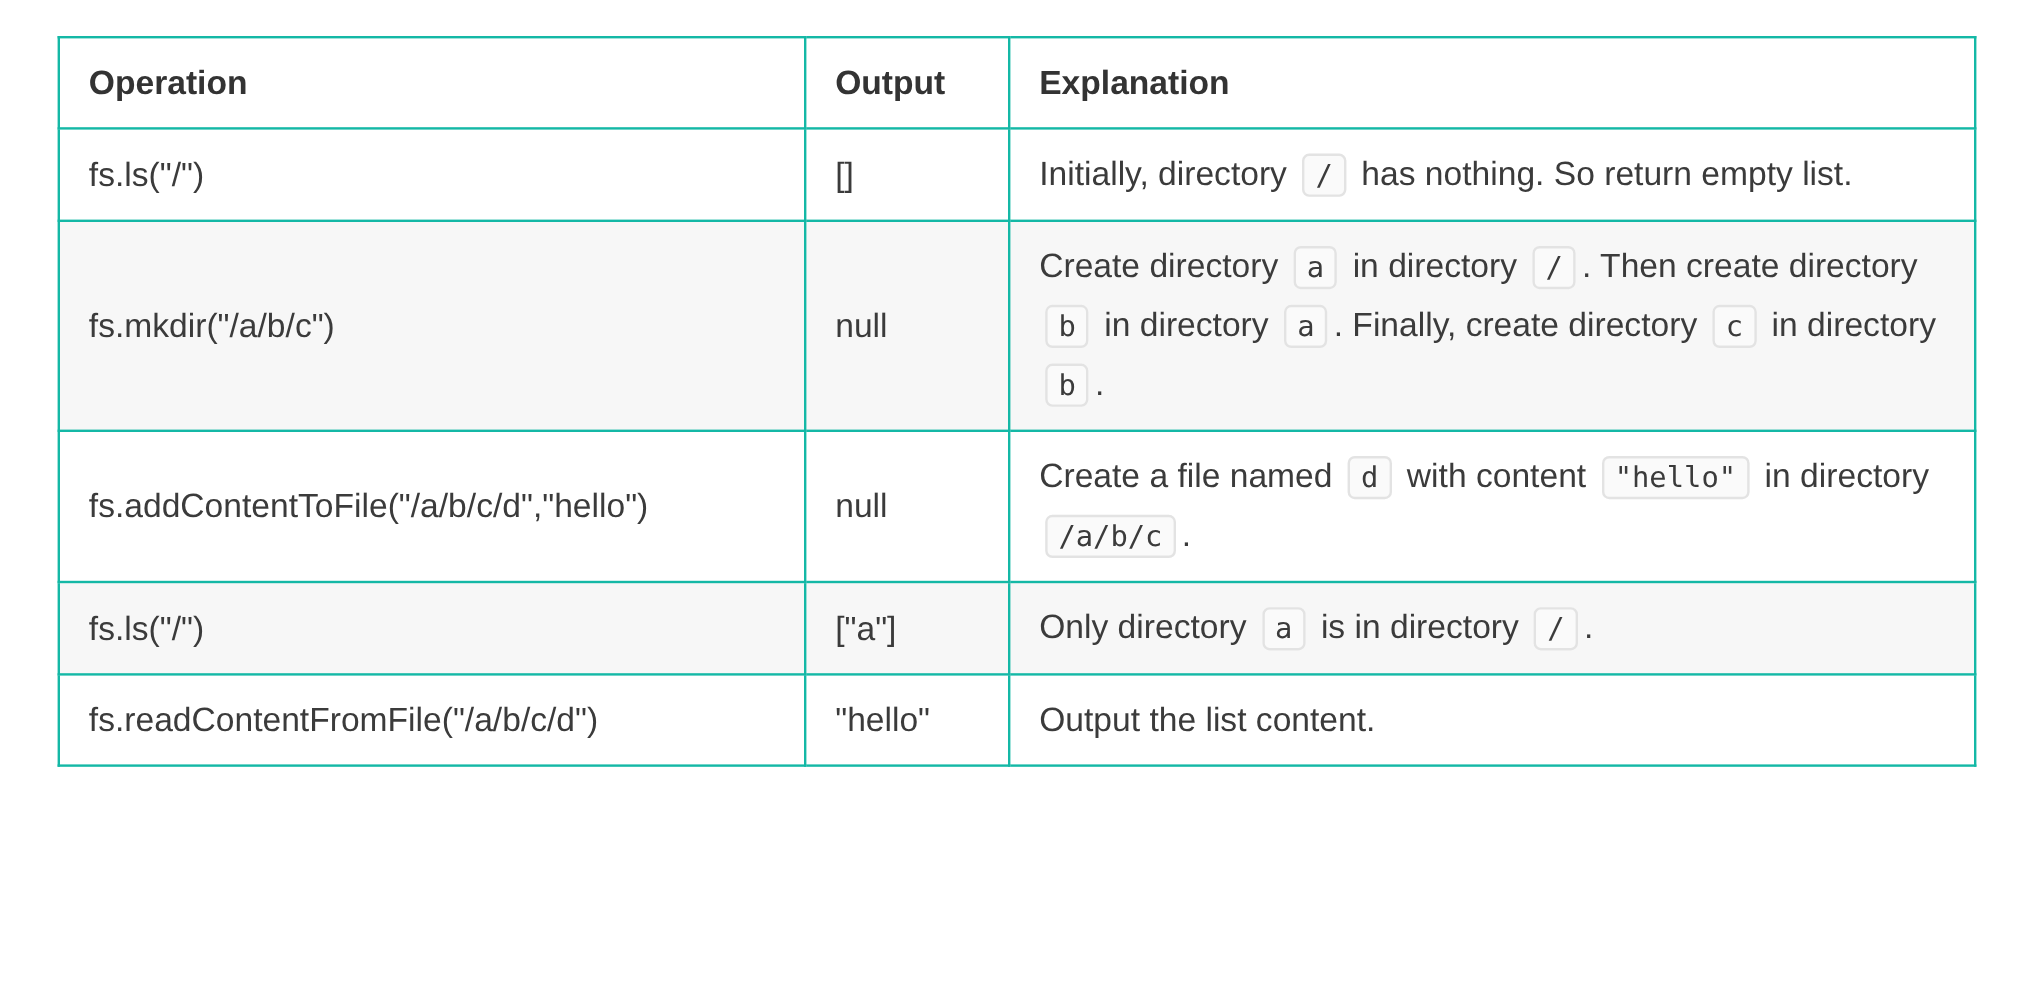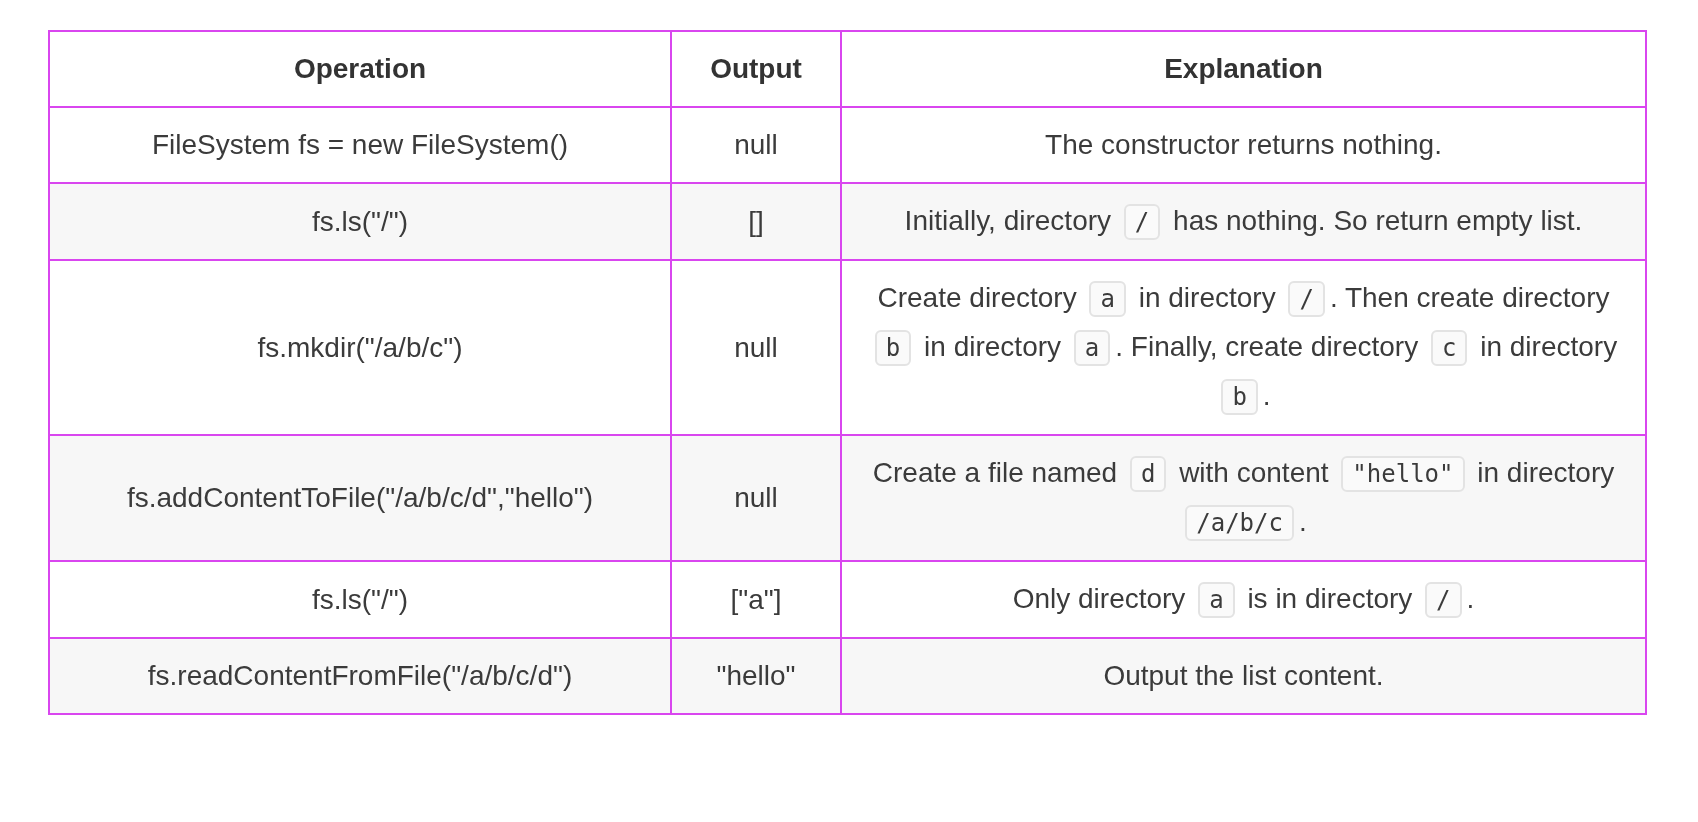--- a/index.html
+++ b/index.html
@@ -20,23 +20,23 @@
     border-collapse: collapse;
     table-layout: fixed;
     font-size: 28px;
     color: #3b3b3b;
   }
   col.c-operation   { width: 622px; }
   col.c-output      { width: 170px; }
   col.c-explanation { width: auto;  }
   .example-table th,
   .example-table td {
-    border: 2px solid #d946ef;
+    border: 2px solid #14b8a6;
     padding: 13px 24px;
-    text-align: center;
+    text-align: left;
     vertical-align: middle;
     line-height: 48px;
     overflow-wrap: break-word;
   }
   .example-table th {
     font-weight: 700;
     color: #333333;
   }
   .example-table tbody tr:nth-child(even) td {
     background: #f7f7f7;
@@ -68,25 +68,20 @@
     </colgroup>
     <thead>
       <tr>
         <th>Operation</th>
         <th>Output</th>
         <th>Explanation</th>
       </tr>
     </thead>
     <tbody>
         <tr>
-          <td>FileSystem fs = new FileSystem()</td>
-          <td>null</td>
-          <td>The constructor returns nothing.</td>
-        </tr>
-        <tr>
           <td>fs.ls("/")</td>
           <td>[]</td>
           <td>Initially, directory <code class="inline-code">/</code> has nothing. So return empty list.</td>
         </tr>
         <tr>
           <td>fs.mkdir("/a/b/c")</td>
           <td>null</td>
           <td>Create directory <code class="inline-code">a</code> in directory <code class="inline-code">/</code>. Then create directory <code class="inline-code">b</code> in directory <code class="inline-code">a</code>. Finally, create directory <code class="inline-code">c</code> in directory <code class="inline-code">b</code>.</td>
         </tr>
         <tr>

